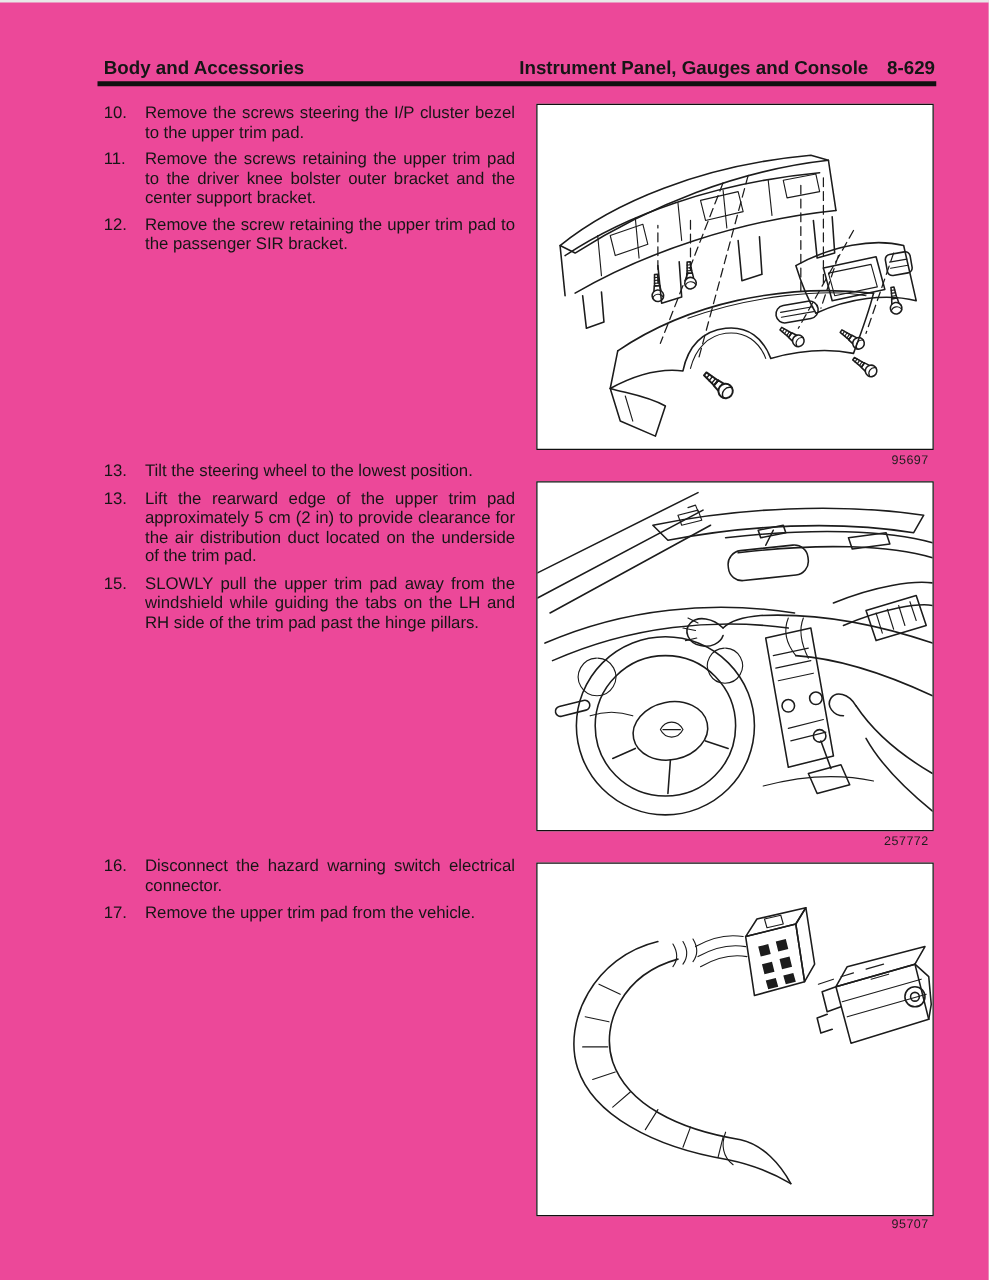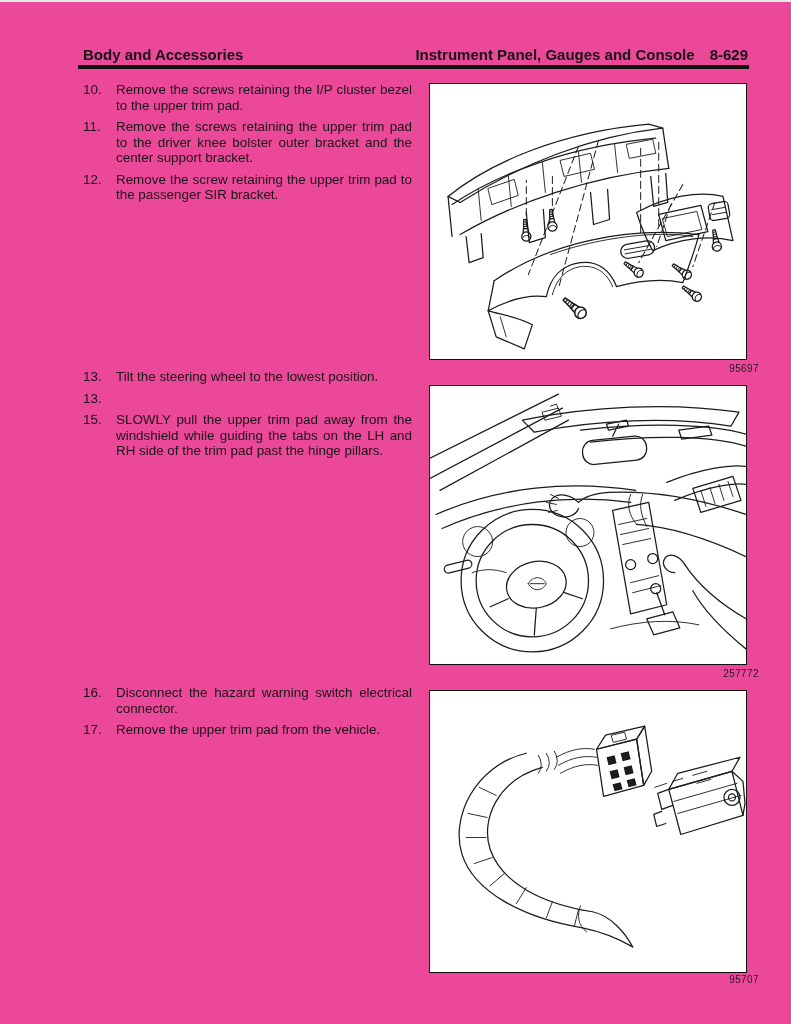--- a/index.html
+++ b/index.html
@@ -10,21 +10,21 @@
   .hdr-right{display:flex;align-items:flex-end;gap:15px;}
   .rule{position:absolute;left:78px;top:63px;width:671px;height:4px;background:#101010;}
   .steps{position:absolute;left:83px;width:329px;}
   .g1{top:80px}.g2{top:367px}.g3{top:683px}
   .step{display:flex;margin-bottom:6px;font-size:13.4px;line-height:15.5px;}
   .num{flex:0 0 25px;text-align:left;margin-right:8px;white-space:nowrap;}
   .txt{flex:1;text-align:justify;}
   .fig{position:absolute;left:429px;width:318px;border:1.7px solid #101010;background:#fff;box-sizing:border-box;}
   .f1{top:81px;height:277px}.f2{top:383px;height:280px}.f3{top:688px;height:283px}
   .fig svg{display:block;width:100%;height:100%;}
-  .figlabel{position:absolute;right:32px;font-size:10px;letter-spacing:.4px;color:#1d1d1d;}
+  .figlabel{position:absolute;right:48px;font-size:10px;letter-spacing:.4px;color:#1d1d1d;}
   .l1{top:361px}.l2{top:666px}.l3{top:972px}
   svg path,svg rect,svg circle,svg ellipse,svg line{fill:none;stroke:#1c1c1c;stroke-width:1.25;
       stroke-linecap:round;stroke-linejoin:round;}
   svg .dash{stroke-dasharray:7 4;stroke-width:1;}
   svg .thin{stroke-width:.9;}
   svg .fill{fill:#1c1c1c;stroke:none;}
 </style>
 </head>
 <body>
 
@@ -35,39 +35,40 @@
     <div class="hdr-right">
       <span>Instrument Panel, Gauges and Console</span>
       <span>8-629</span>
     </div>
   </div>
   <div class="rule"></div>
 
   <section class="steps g1">
     <div class="step">
       <span class="num">10.</span>
-      <span class="txt">Remove the screws retaining the I/P cluster bezel to the upper trim pad.</span>
+      <span class="txt">Remove the screws steering the I/P cluster bezel to the upper trim pad.</span>
     </div>
     <div class="step">
       <span class="num">11.</span>
       <span class="txt">Remove the screws retaining the upper trim pad to the driver knee bolster outer bracket and the center support bracket.</span>
     </div>
     <div class="step">
       <span class="num">12.</span>
       <span class="txt">Remove the screw retaining the upper trim pad to the passenger SIR bracket.</span>
     </div>
   </section>
 
   <section class="steps g2">
     <div class="step">
       <span class="num">13.</span>
       <span class="txt">Tilt the steering wheel to the lowest position.</span>
     </div>
     <div class="step">
       <span class="num">13.</span>
+      <span class="txt">Lift the rearward edge of the upper trim pad approximately 5 cm (2 in) to provide clearance for the air distribution duct located on the underside of the trim pad.</span>
     </div>
     <div class="step">
       <span class="num">15.</span>
       <span class="txt">SLOWLY pull the upper trim pad away from the windshield while guiding the tabs on the LH and RH side of the trim pad past the hinge pillars.</span>
     </div>
   </section>
 
   <section class="steps g3">
     <div class="step">
       <span class="num">16.</span>

